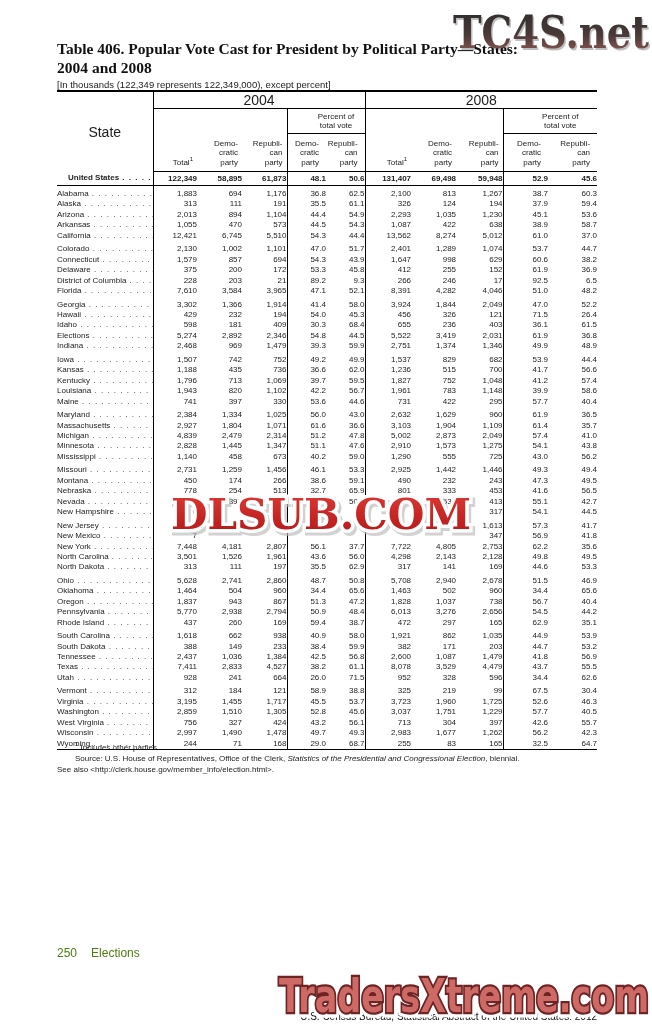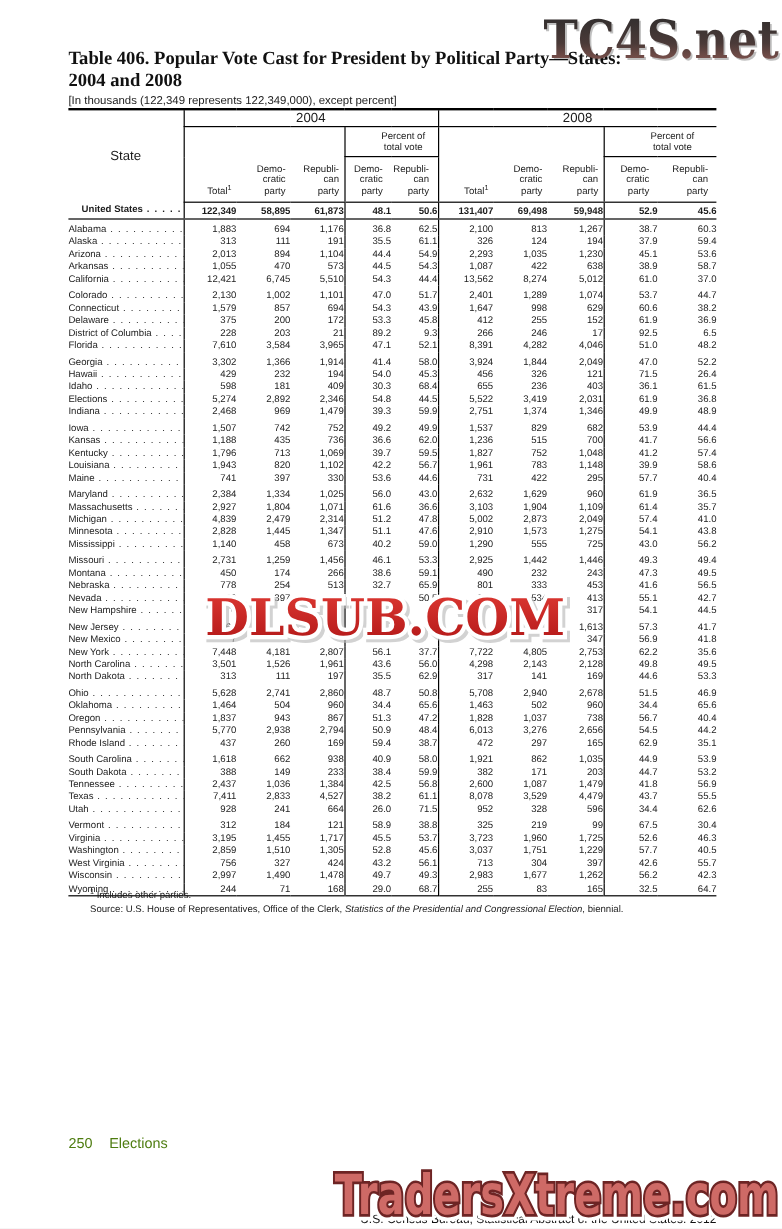--- a/index.html
+++ b/index.html
@@ -12,21 +12,21 @@
          font-size:15.5px;line-height:19px;color:#111;}
   .bracket-note{position:absolute;left:57px;top:79px;font-size:9.5px;color:#222;}
 
   
   table.votes{position:absolute;left:57px;top:90px;width:540px;border-collapse:collapse;
         table-layout:fixed;font-size:8px;color:#1c1c1c;
         border-top:2px solid #000;border-bottom:1.5px solid #000;}
   table.votes th{font-weight:normal;padding:0;}
   table.votes td{padding:0;height:10.45px;line-height:10.45px;}
 
-  tr.year-row th{height:13px;font-size:11px;text-align:center;vertical-align:middle;}
+  tr.year-row th{height:13px;font-size:14px;text-align:center;vertical-align:middle;}
   th.year{border-bottom:1px solid #000;border-left:1px solid #000;}
   th.state-h{vertical-align:middle;text-align:center;font-size:8px;}
 
   tr.pct-row th{height:24px;vertical-align:middle;text-align:center;
                 white-space:pre-line;line-height:9.5px;font-size:8px;padding-left:20px;}
   th.blank-l{border-left:1px solid #000;}
   th.pct{border-left:1px solid #000;border-bottom:1px solid #000;}
 
   tr.col-row th{height:33px;vertical-align:bottom;text-align:right;
                 white-space:pre-line;line-height:9.5px;font-size:8px;
@@ -809,20 +809,21 @@
           <td class="num c8">165</td>
           <td class="num c9">32.5</td>
           <td class="num c10">64.7</td>
         </tr>
       </tbody>
   </table>
 
   <div class="footnotes">
     <div class="fn"><sup>1</sup><span> Includes other parties.</span></div>
     <div class="src"><span>Source: U.S. House of Representatives, Office of the Clerk, </span><i>Statistics of the Presidential and Congressional Election</i><span>, biennial.</span></div>
+    <div>See also &lt;http://clerk.house.gov/member_info/election.html&gt;.</div>
   </div>
 
   <div class="page-footer">
     <span>250</span><span class="sect">Elections</span>
   </div>
   <div class="census-line">U.S. Census Bureau, Statistical Abstract of the United States: 2012</div>
 
   <svg class="wm wm-tc4s" width="202" height="54" viewBox="0 0 202 54">
     <defs>
       <linearGradient id="tc4sGrad" x1="0" y1="0" x2="0" y2="1">

